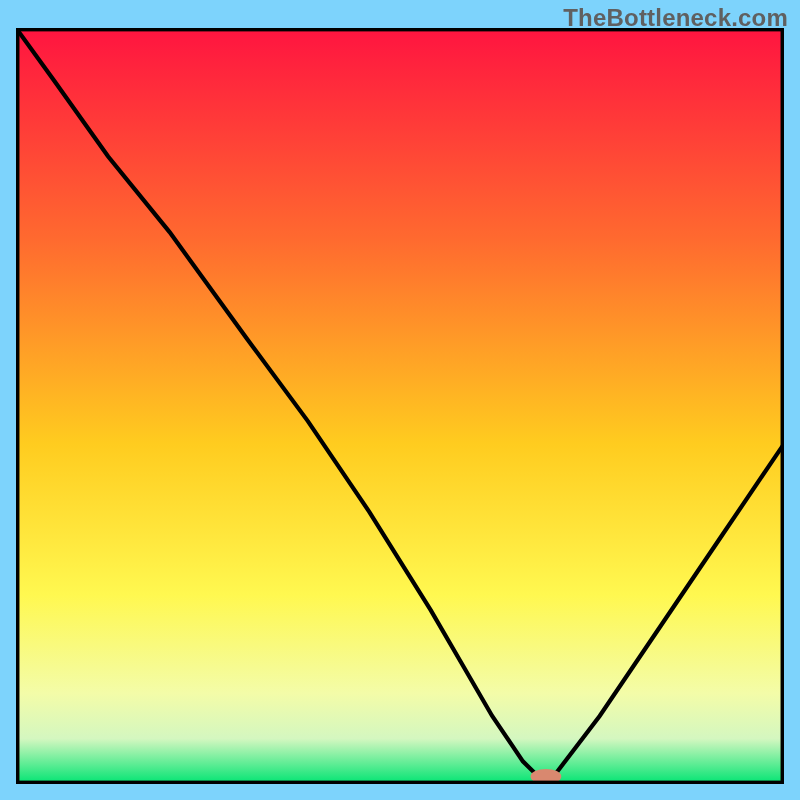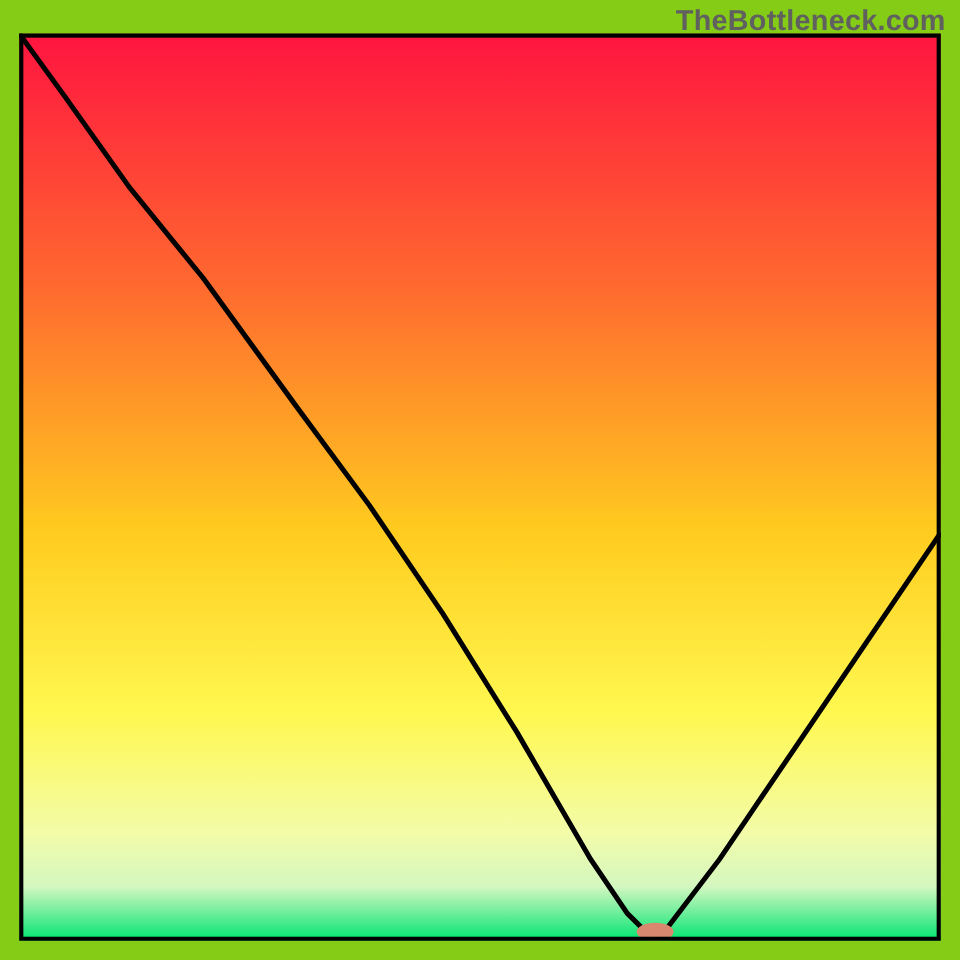--- a/index.html
+++ b/index.html
@@ -8,21 +8,21 @@
     width: 800px;
     height: 800px;
     overflow: hidden;
     background: #ffffff;
     font-family: Arial, Helvetica, sans-serif;
   }
   .frame {
     position: relative;
     width: 800px;
     height: 800px;
-    background: #84cc16;
+    background: #7dd3fc;
   }
   .watermark {
     position: absolute;
     top: 4px;
     right: 12px;
     font-size: 24px;
     font-weight: 600;
     color: #606060;
     letter-spacing: 0.2px;
     z-index: 10;

